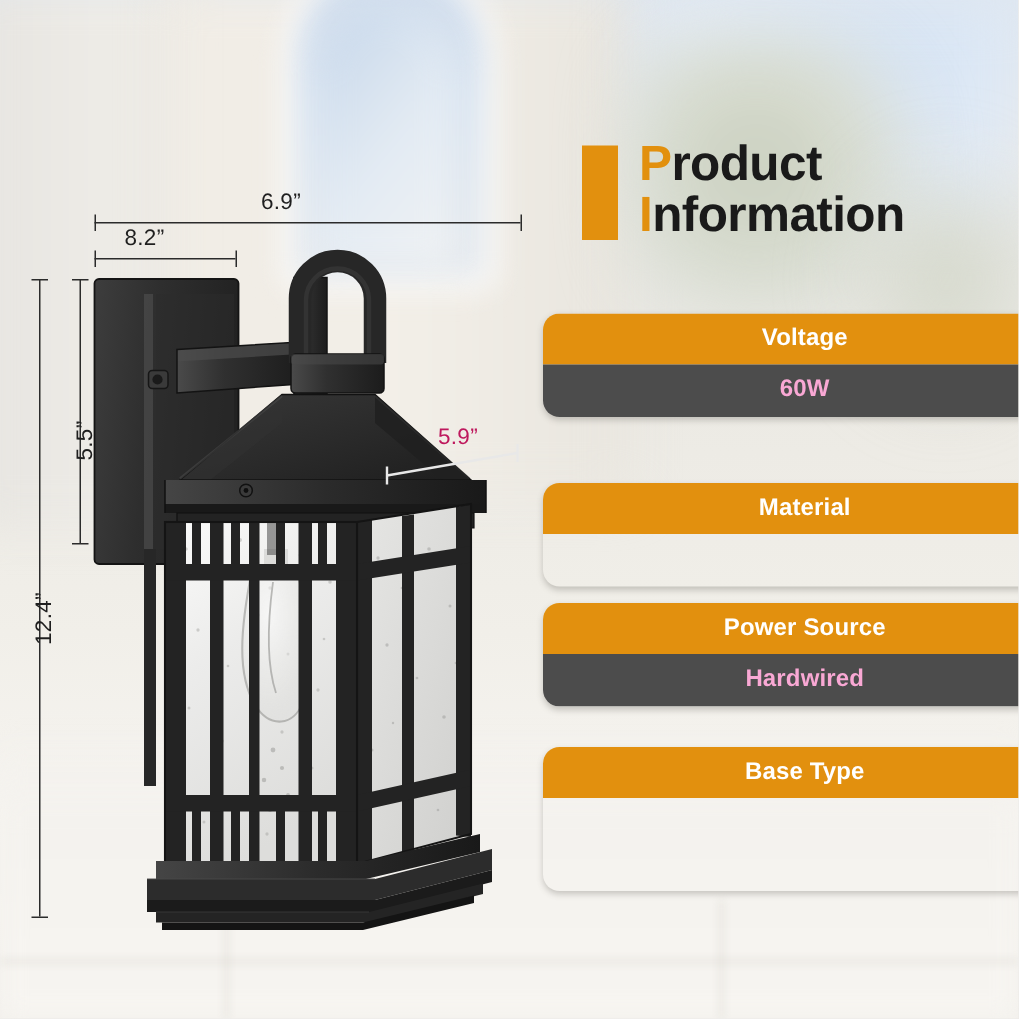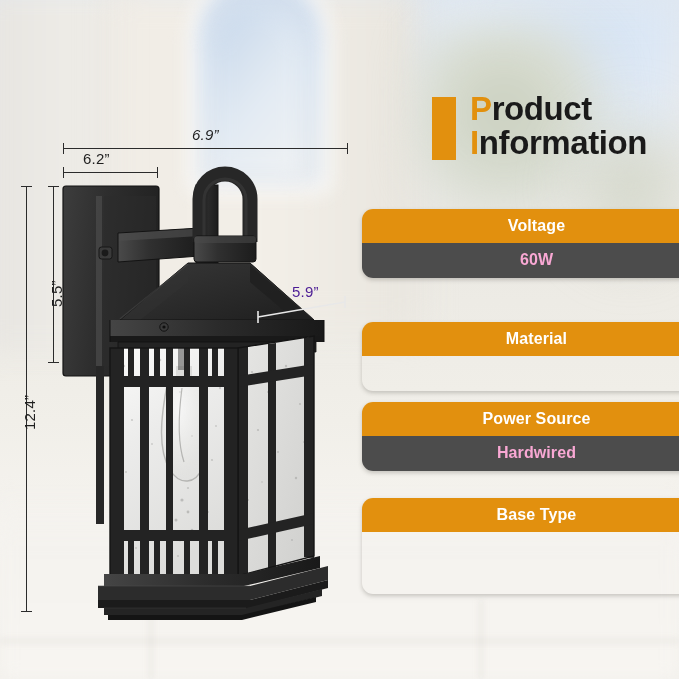--- a/index.html
+++ b/index.html
@@ -129,39 +129,38 @@
     font-size: 15px;
     color: #1f1f1f;
     white-space: nowrap;
     letter-spacing: 0.2px;
   }
   .dim-label.vert {
     transform-origin: left top;
     transform: rotate(-90deg);
   }
   .dim-label.light {
-    color: #4c1d95;
+    color: #be185d;
   }
 
   
   #panel {
     position: absolute;
     left: 362px;
     top: 0;
     width: 317px;
     height: 679px;
   }
 
   .title-wrap {
     position: absolute;
     left: 26px;
     top: 92px;
     display: flex;
     align-items: flex-start;
-    margin-left: 44px;
   }
   .title-bar {
     width: 24px;
     height: 63px;
     background: #e2900e;
     margin-right: 14px;
     margin-top: 5px;
     flex: none;
   }
   .title-text {
@@ -447,26 +446,26 @@
       <line x1="98" y1="586" x2="250" y2="586" stroke="#4a4a4a" stroke-width="1" opacity="0.6"></line>
       <line x1="104" y1="608" x2="246" y2="608" stroke="#3e3e3e" stroke-width="1" opacity="0.5"></line>
     </g>
   </svg>
 
   <div>
 
     <div class="dim-line-h" style="left:63px; top:148px; width:284px;"></div>
     <div class="dim-cap-h" style="left:63px;  top:143px;"></div>
     <div class="dim-cap-h" style="left:347px; top:143px;"></div>
-    <div class="dim-label" style="left:192px; top:126px;font-style:italic;">6.9”</div>
+    <div class="dim-label" style="left:174px; top:126px;">6.9”</div>
 
     <div class="dim-line-h" style="left:63px; top:172px; width:94px;"></div>
     <div class="dim-cap-h" style="left:63px;  top:167px;"></div>
     <div class="dim-cap-h" style="left:157px; top:167px;"></div>
-    <div class="dim-label" style="left:83px; top:150px;">6.2”</div>
+    <div class="dim-label" style="left:83px; top:150px;">8.2”</div>
 
     <div class="dim-line-v" style="left:53px; top:186px; height:176px;"></div>
     <div class="dim-cap-v" style="left:48px; top:186px;"></div>
     <div class="dim-cap-v" style="left:48px; top:362px;"></div>
     <div class="dim-label vert" style="left:48px; top:307px;">5.5”</div>
 
     <div class="dim-line-v" style="left:26px; top:186px; height:425px;"></div>
     <div class="dim-cap-v" style="left:21px; top:186px;"></div>
     <div class="dim-cap-v" style="left:21px; top:611px;"></div>
     <div class="dim-label vert" style="left:21px; top:430px;">12.4”</div>

